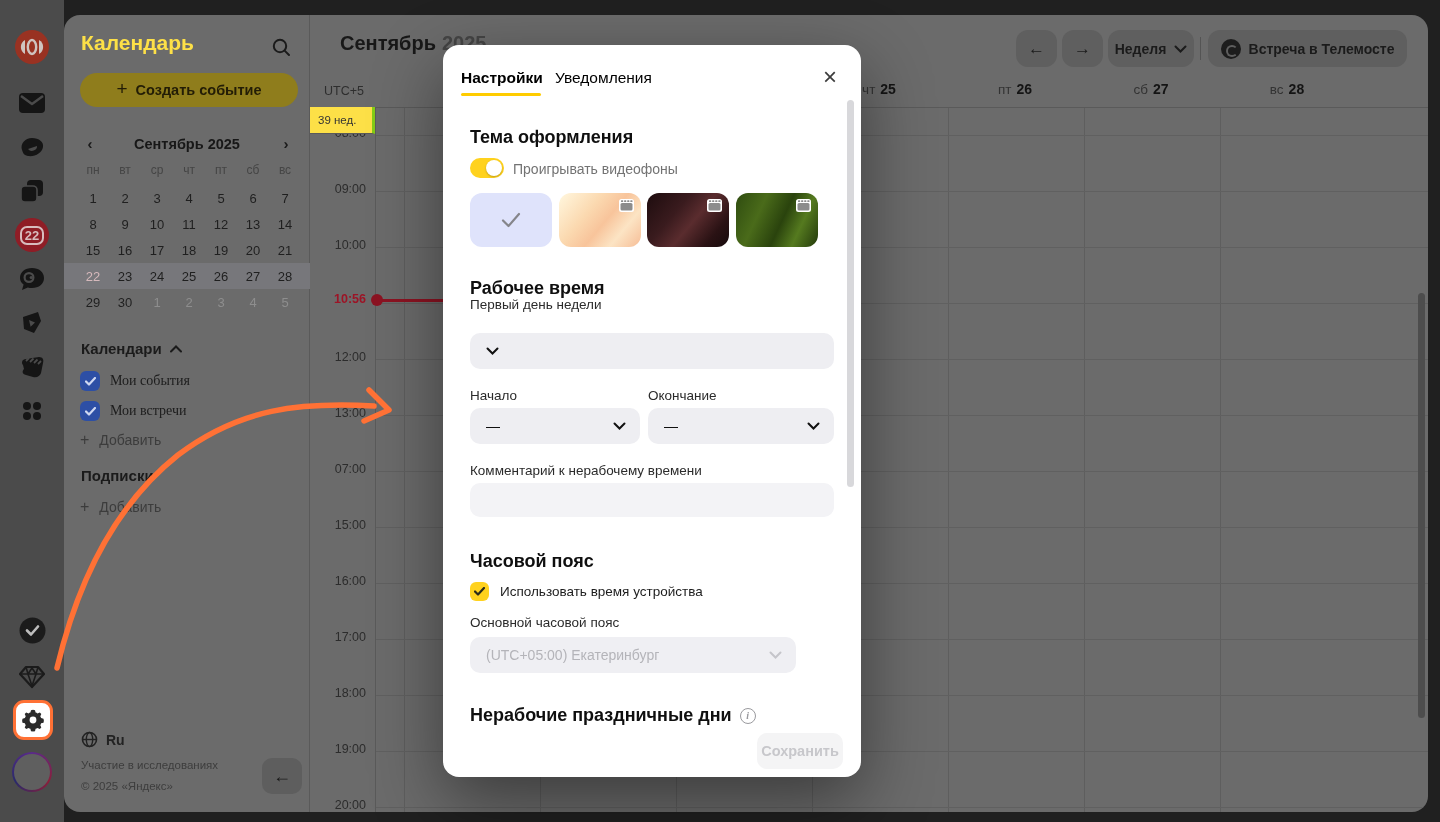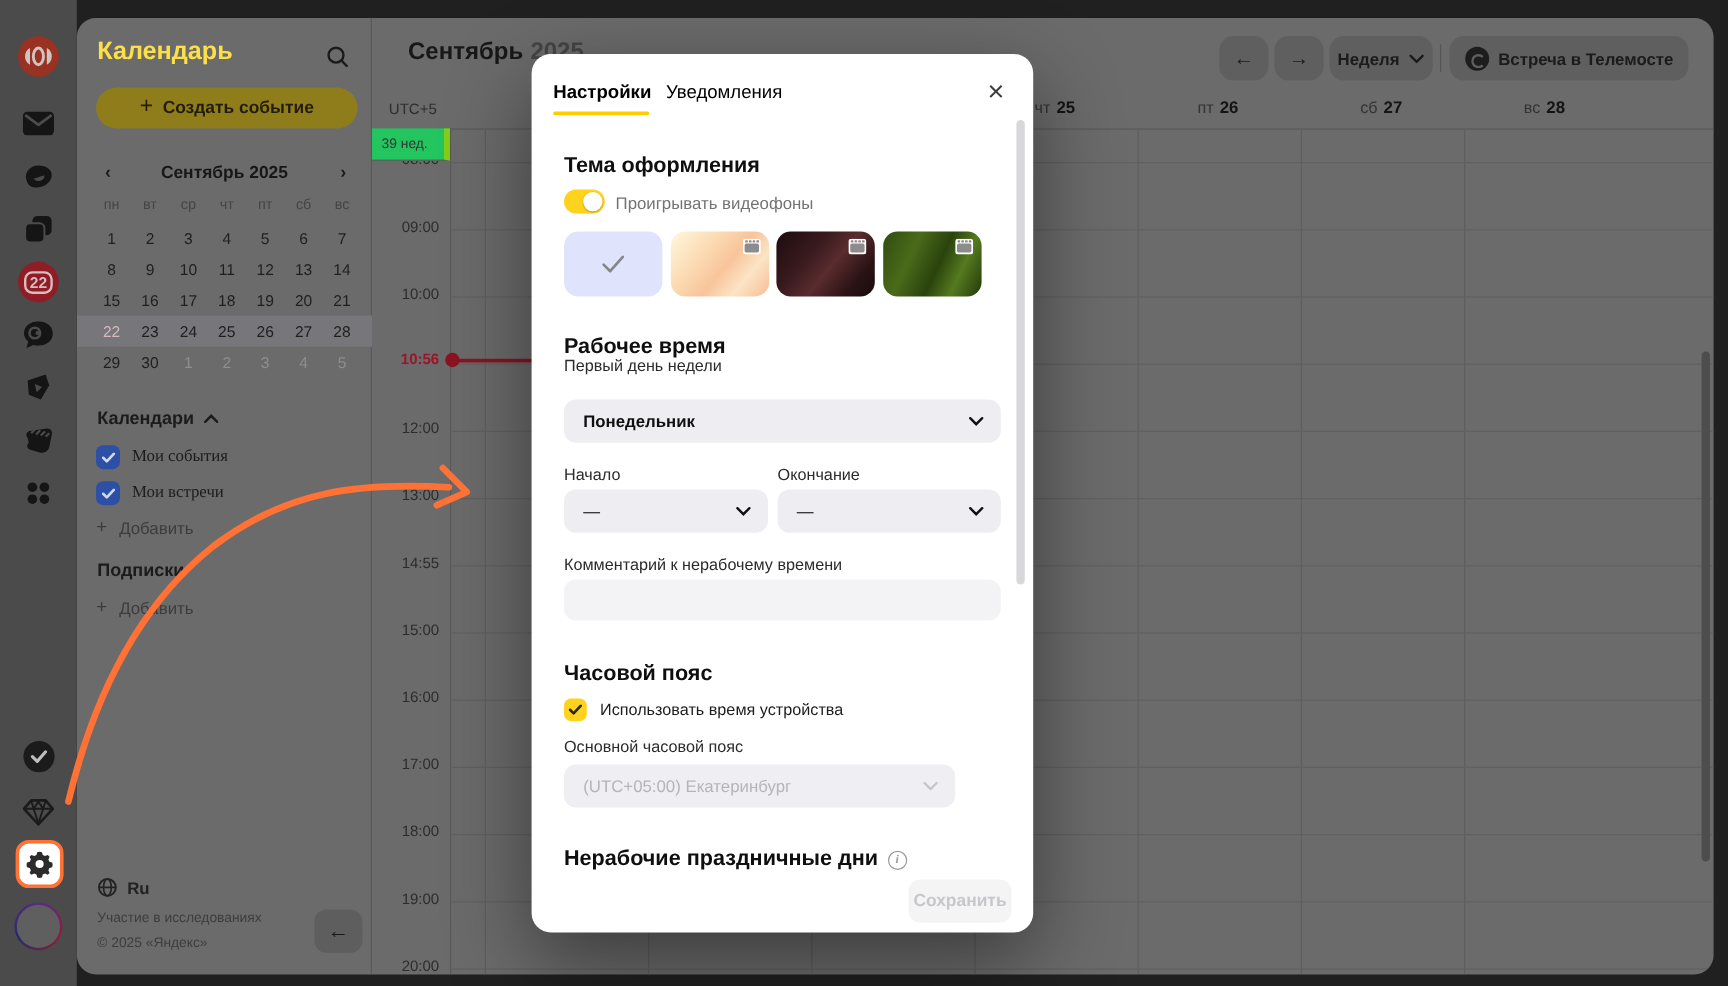--- a/index.html
+++ b/index.html
@@ -62,22 +62,22 @@
   #btn-view { left:798px; width:86px; }
   #tb-divider { position:absolute; left:890px; top:22px; width:1px; height:23px; background:#545454; }
   #btn-telemost { left:898px; width:199px; }
   .tm-icon { width:20px; height:20px; border-radius:50%; background:#1d1d1d; position:relative; }
   .tm-icon::after { content:""; position:absolute; left:5px; top:6px; width:8px; height:8px; border-radius:50%; border:2px solid #5f5f5f; border-right-color:transparent; }
 
   #day-header { position:absolute; left:65px; top:60px; right:0; height:32px; }
   .dh-cell { position:absolute; top:6px; width:136px; text-align:center; font-size:13.5px; color:#333; }
   .dh-cell b { color:#141414; font-size:14px; font-weight:600; margin-left:5px; }
   #utc-label { position:absolute; left:14px; top:69px; font-size:12.5px; color:#2e2e2e; }
-  #weeknum-cell { position:absolute; left:0; top:92px; width:65px; height:27px; background:#22c55e;
-    border-right:5px solid #84cc16; border-bottom:1px solid #5a5a5a; font-size:11.5px; color:#333;
+  #weeknum-cell { position:absolute; left:0; top:92px; width:65px; height:27px; background:#fde047;
+    border-right:3px solid #84cc16; border-bottom:1px solid #5a5a5a; font-size:11.5px; color:#333;
     display:flex; align-items:center; padding-left:8px; z-index:3; }
   #grid { position:absolute; left:65px; top:92px; right:0; bottom:0; border-top:1px solid #5a5a5a; border-left:1px solid #5a5a5a; }
   .vline { position:absolute; top:0; bottom:0; width:1px; background:#5e5e5e; }
   .hline { position:absolute; left:0; right:0; height:1px; background:#606060; }
   .hour-label { position:absolute; width:50px; left:6px; text-align:right; font-size:12.5px; color:#2c2c2c; z-index:2; }
   #now-label { position:absolute; left:6px; width:50px; text-align:right; font-size:12.5px; font-weight:700; color:#9c1426; z-index:2; }
   #now-line { position:absolute; left:66px; top:284px; width:178px; height:3px; background:#8c1322; z-index:2; }
   #now-dot { position:absolute; left:61px; top:279px; width:12px; height:12px; border-radius:50%; background:#8c1322; z-index:2; }
   #main-scrollbar { position:absolute; right:3px; top:278px; width:7px; height:425px; border-radius:4px; background:#4d4d4d; z-index:3; }
 
@@ -377,21 +377,21 @@
         <div class="hline" style="top: 699px;"></div>
       </div>
     <div id="now-line"></div>
     <div id="now-dot"></div>
     <div id="main-scrollbar"></div>
   <div class="hour-label" style="top: 111px;">08:00</div>
       <div class="hour-label" style="top: 167px;">09:00</div>
       <div class="hour-label" style="top: 223px;">10:00</div>
       <div class="hour-label" style="top: 335px;">12:00</div>
       <div class="hour-label" style="top: 391px;">13:00</div>
-      <div class="hour-label" style="top: 447px;">14:55</div>
+      <div class="hour-label" style="top: 447px;">07:00</div>
       <div class="hour-label" style="top: 503px;">15:00</div>
       <div class="hour-label" style="top: 559px;">16:00</div>
       <div class="hour-label" style="top: 615px; text-align: right;">17:00</div>
       <div class="hour-label" style="top: 671px;">18:00</div>
       <div class="hour-label" style="top: 727px;">19:00</div>
       <div class="hour-label" style="top: 783px;">20:00</div>
       <div id="now-label" style="top: 277px;">10:56</div>
     </div>
 </div>
 
@@ -445,21 +445,20 @@
           <rect x="5.1" y="1.3" width="2.2" height="1.8" rx="0.5" fill="rgba(0,0,0,.45)"></rect>
           <rect x="8.2" y="1.3" width="2.2" height="1.8" rx="0.5" fill="rgba(0,0,0,.45)"></rect>
           <rect x="11.3" y="1.3" width="2.2" height="1.8" rx="0.5" fill="rgba(0,0,0,.45)"></rect>
         </svg>
       </div>
     </div>
 
   <div class="m-head" style="top:233px">Рабочее время</div>
   <div class="m-label" style="top:252px">Первый день недели</div>
   <div class="sel" style="left:27px;top:288px;width:364px">
-    <span class="val">Понедельник</span>
     <svg class="chev" width="13" height="8" viewBox="0 0 12 8">
         <path d="M1 1.5 L6 6.5 L11 1.5" fill="none" stroke="#111" stroke-width="2" stroke-linecap="round"></path>
       </svg>
   </div>
   <div class="m-label" style="top:343px">Начало</div>
   <div class="m-label" style="left:205px;top:343px">Окончание</div>
   <div class="sel" style="left:27px;top:363px;width:170px">
     <span class="val dash">—</span>
     <svg class="chev" width="13" height="8" viewBox="0 0 12 8">
         <path d="M1 1.5 L6 6.5 L11 1.5" fill="none" stroke="#111" stroke-width="2" stroke-linecap="round"></path>

